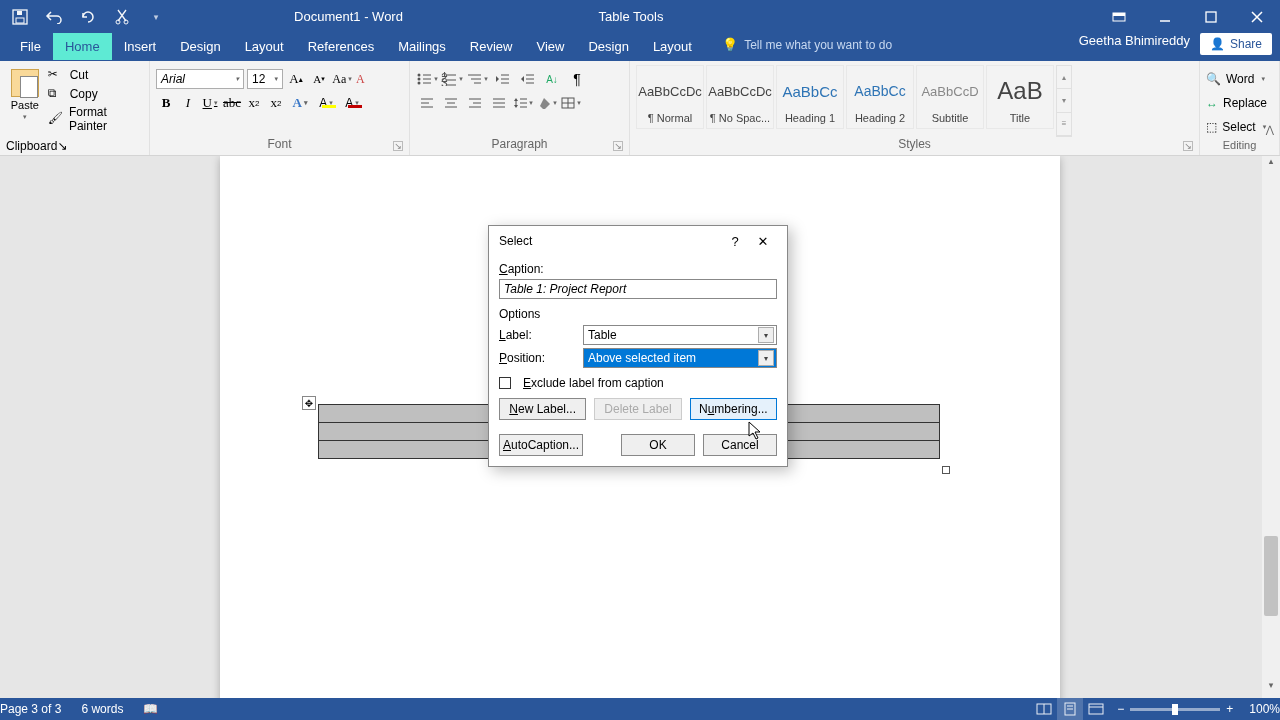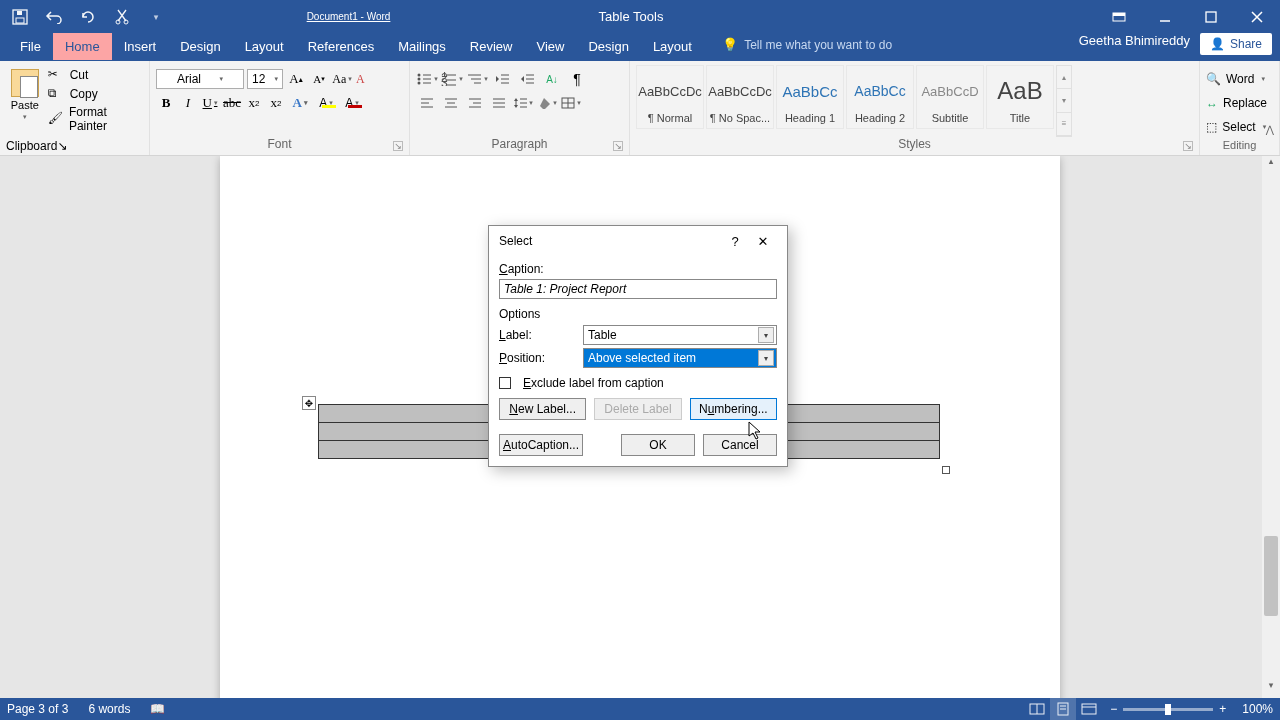--- a/index.html
+++ b/index.html
@@ -2,29 +2,29 @@
 <html><head>
 <meta charset="utf-8">
 <style>
 * { margin: 0; padding: 0; box-sizing: border-box; font-family: "Segoe UI", Arial, sans-serif; font-size: 12px; }
 body { width: 1280px; height: 720px; background: #fff; overflow: hidden; user-select: none; }
 
 
 .titlebar { height: 33px; background: #2a569a; display: flex; align-items: center; color: #fff; }
 .titlebar .qat { display: flex; align-items: center; padding-left: 10px; gap: 14px; }
 .titlebar .qat .qicon { width: 20px; height: 20px; display: flex; align-items: center; justify-content: center; opacity: 0.95; }
-.titlebar .doc-title { flex: 1; text-align: center; font-size: 10px; text-decoration: underline; }
+.titlebar .doc-title { flex: 1; text-align: center; font-size: 13px; }
 .titlebar .context { width: 200px; text-align: center; font-size: 13px; }
 .titlebar .window-controls { display: flex; margin-left: auto; }
 .titlebar .window-controls .wbtn { width: 46px; height: 33px; display: flex; align-items: center; justify-content: center; }
 
 
 .ribbon-tabs { height: 28px; background: #2a569a; display: flex; align-items: flex-start; padding-left: 8px; }
 .ribbon-tabs .tab { padding: 6px 12px 6px; color: #fff; font-size: 13px; cursor: pointer; }
-.ribbon-tabs .tab.active { background: #fca5a5; color: #2a569a; }
+.ribbon-tabs .tab.active { background: #5eead4; color: #2a569a; }
 .ribbon-tabs .tellme { margin-left: 8px; color: #c7d8f0; display: flex; align-items: center; gap: 6px; padding: 4px 10px; }
 .ribbon-tabs .tellme .bulb { font-size: 13px; }
 .ribbon-tabs .spacer { flex: 1; }
 .ribbon-tabs .user { color: #fff; font-size: 13px; padding: 0 10px; }
 .ribbon-tabs .share-btn { background: #fff; color: #2a569a; border-radius: 2px; padding: 4px 10px; margin-right: 8px; display: flex; align-items: center; gap: 5px; }
 
 
 .ribbon { height: 95px; background: #f3f3f3; border-bottom: 1px solid #d4d4d4; display: flex; position: relative; }
 .group { border-right: 1px solid #e1e1e1; padding: 4px 6px 2px; display: flex; flex-direction: column; justify-content: space-between; height: 100%; }
 .group .label { text-align: center; font-size: 11px; color: #666; padding-bottom: 2px; position: relative; }
@@ -37,21 +37,21 @@
 .paste-big { width: 40px; display: flex; flex-direction: column; align-items: center; gap: 2px; padding-top: 4px; }
 .paste-big .picon { width: 28px; height: 28px; background: #f9d999; border: 1px solid #cda24c; position: relative; }
 .paste-big .picon::after { content: ''; position: absolute; left: 8px; top: 6px; width: 16px; height: 20px; background: #fff; border: 1px solid #888; }
 .cb-side { display: flex; flex-direction: column; gap: 3px; padding-top: 2px; }
 .cb-side .row { display: flex; align-items: center; gap: 6px; }
 .cb-side .sicon { width: 16px; height: 16px; }
 
 
 .font-group { width: 260px; }
 .font-row1 { display: flex; gap: 3px; align-items: center; }
-.font-name { width: 88px; height: 20px; border: 1px solid #adadad; background: #fff; padding: 0 20px; font-size: 12px; display: flex; align-items: center; justify-content: space-between; }
+.font-name { width: 88px; height: 20px; border: 1px solid #adadad; background: #fff; padding: 0 4px; font-size: 12px; display: flex; align-items: center; justify-content: space-between; font-style: italic; }
 .font-size { width: 36px; height: 20px; border: 1px solid #adadad; background: #fff; padding: 0 4px; display: flex; align-items: center; justify-content: space-between; }
 .sbtn { width: 20px; height: 20px; display: flex; align-items: center; justify-content: center; border: 1px solid transparent; font-family: "Times New Roman"; }
 .font-row2 { display: flex; gap: 2px; align-items: center; }
 .font-row2 .sbtn { font-size: 13px; }
 .bold { font-weight: bold; }
 .italic { font-style: italic; }
 .underline { text-decoration: underline; }
 .strike { text-decoration: line-through; font-size: 11px; }
 .color-bar { display: inline-block; width: 14px; height: 3px; position: absolute; bottom: 2px; left: 3px; }
 .abtn { position: relative; width: 24px; }
@@ -116,21 +116,21 @@
 .dlg-btn .ul { text-decoration: underline; }
 .dlg-foot { display: flex; gap: 8px; margin-top: 14px; }
 .dlg-foot .dlg-btn { flex: 0 0 auto; width: 84px; }
 .dlg-foot .gap { flex: 1; }
 
 
 .fake-cursor { position: absolute; left: 748px; top: 421px; z-index: 200; pointer-events: none; }
 .fake-cursor svg { width: 16px; height: 20px; }
 
 
-.statusbar { position: absolute; left: 0; right: 0; bottom: 0; height: 22px; background: #2a569a; color: #fff; display: flex; align-items: center; padding: 0 7px; font-size: 12px; }
+.statusbar { position: absolute; left: 0; right: 0; bottom: 0; height: 22px; background: #2a569a; color: #fff; display: flex; align-items: center; padding: 0 0; font-size: 12px; }
 .statusbar .sitem { margin-right: 20px; }
 .statusbar .spacer { flex: 1; }
 .viewbtn { width: 26px; height: 22px; display: flex; align-items: center; justify-content: center; opacity: 0.9; }
 .zoom { display: flex; align-items: center; gap: 6px; margin-left: 8px; }
 .zoom .track { width: 90px; height: 3px; background: rgba(255,255,255,0.5); position: relative; }
 .zoom .track .h { position: absolute; left: 50%; top: -4px; width: 6px; height: 11px; background: #fff; margin-left: -3px; }
 
 
 svg { display: block; }
 </style>

